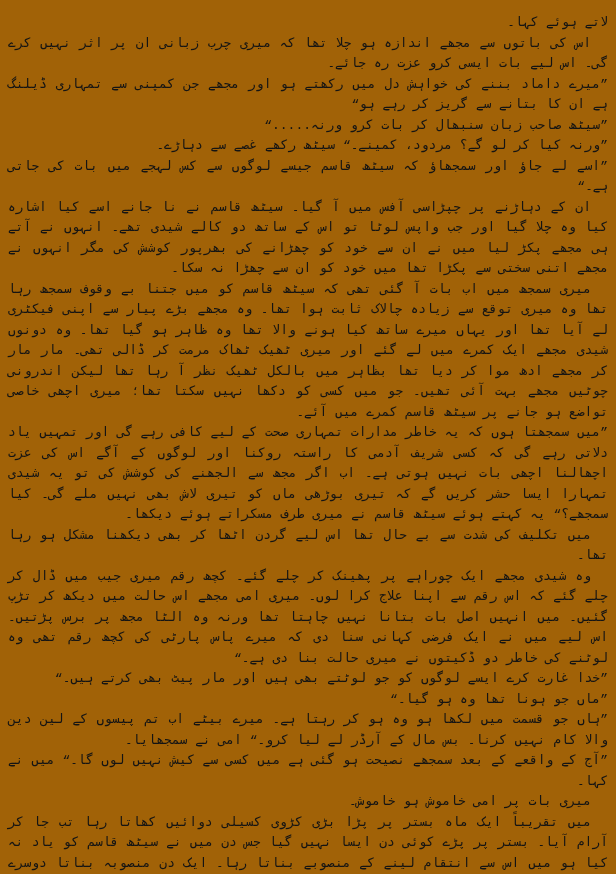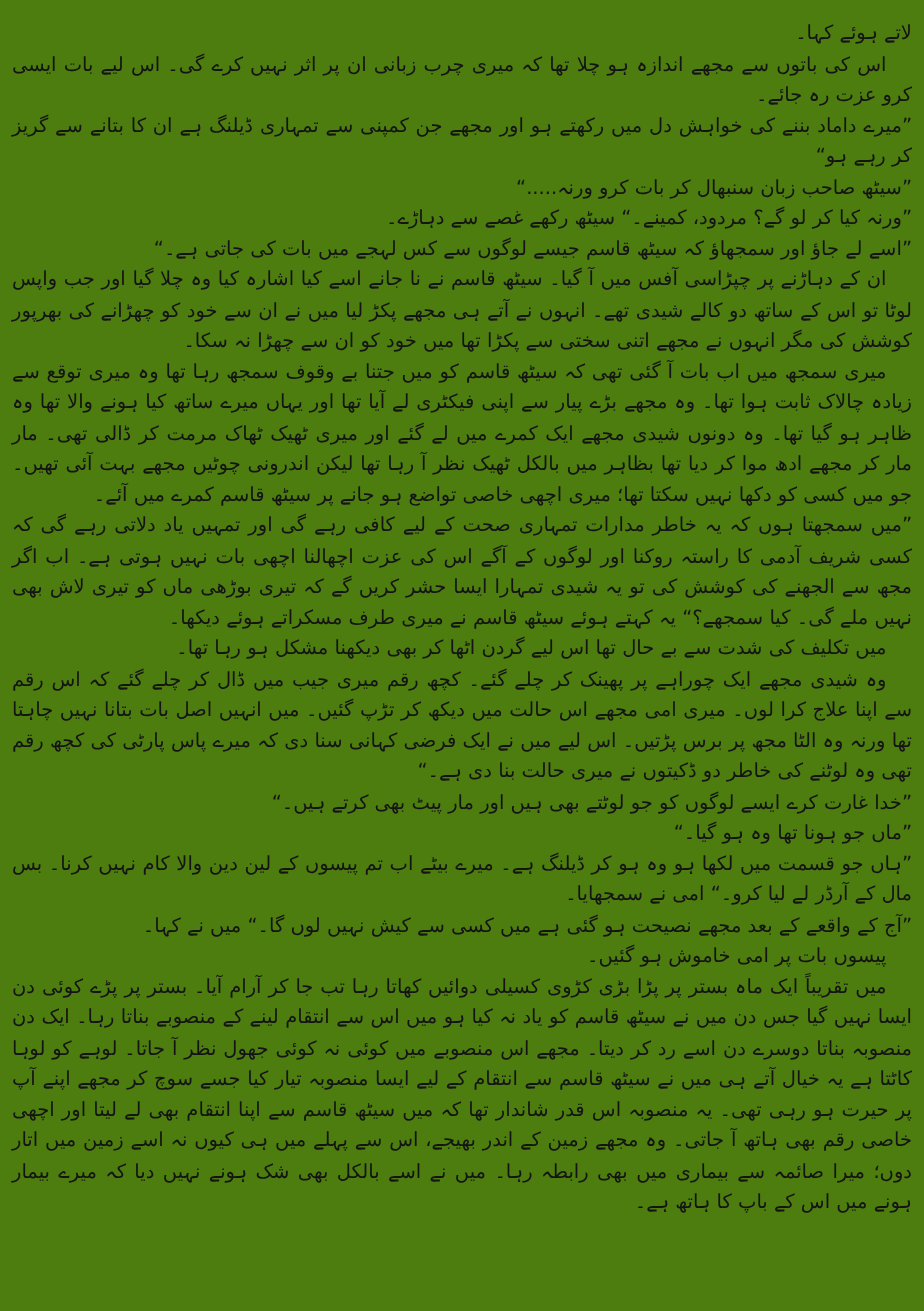--- a/index.html
+++ b/index.html
@@ -11,21 +11,22 @@
     height: 874px;
     overflow: hidden;
     background: #ffffff;
     font-family: "DejaVu Sans", sans-serif;
   }
   .book-page {
     box-sizing: border-box;
     width: 616px;
     height: 874px;
     padding: 13px 8px 10px 8px;
-    background: #4d7c0f;
+    background: #a16207;
+    font-family: Liberation Mono, monospace;
   }
   .text-column {
     direction: rtl;
     color: #141414;
     font-size: 13px;
     line-height: 20.5px;
     text-align: justify;
     -webkit-font-smoothing: antialiased;
   }
   .text-column p {
@@ -65,21 +66,21 @@
 
       <p class="para indent">میں تکلیف کی شدت سے بے حال تھا اس لیے گردن اٹھا کر بھی دیکھنا مشکل ہو رہا تھا۔</p>
 
 
       <p class="para indent">وہ شیدی مجھے ایک چوراہے پر پھینک کر چلے گئے۔ کچھ رقم میری جیب میں ڈال کر چلے گئے کہ اس رقم سے اپنا علاج کرا لوں۔ میری امی مجھے اس حالت میں دیکھ کر تڑپ گئیں۔ میں انہیں اصل بات بتانا نہیں چاہتا تھا ورنہ وہ الٹا مجھ پر برس پڑتیں۔ اس لیے میں نے ایک فرضی کہانی سنا دی کہ میرے پاس پارٹی کی کچھ رقم تھی وہ لوٹنے کی خاطر دو ڈکیتوں نے میری حالت بنا دی ہے۔“</p>
 
       <p class="para">”خدا غارت کرے ایسے لوگوں کو جو لوٹتے بھی ہیں اور مار پیٹ بھی کرتے ہیں۔“</p>
 
       <p class="para">”ماں جو ہونا تھا وہ ہو گیا۔“</p>
 
-      <p class="para">”ہاں جو قسمت میں لکھا ہو وہ ہو کر ڈیلنگ ہے۔ میرے بیٹے اب تم پیسوں کے لین دین والا کام نہیں کرنا۔ بس مال کے آرڈر لے لیا کرو۔“ امی نے سمجھایا۔</p>
+      <p class="para">”ہاں جو قسمت میں لکھا ہو وہ ہو کر رہتا ہے۔ میرے بیٹے اب تم پیسوں کے لین دین والا کام نہیں کرنا۔ بس مال کے آرڈر لے لیا کرو۔“ امی نے سمجھایا۔</p>
 
-      <p class="para">”آج کے واقعے کے بعد مجھے نصیحت ہو گئی ہے میں کسی سے کیش نہیں لوں گا۔“ میں نے کہا۔</p>
+      <p class="para">”آج کے واقعے کے بعد سمجھے نصیحت ہو گئی ہے میں کسی سے کیش نہیں لوں گا۔“ میں نے کہا۔</p>
 
-      <p class="para indent">پیسوں بات پر امی خاموش ہو گئیں۔</p>
+      <p class="para indent">میری بات پر امی خاموش ہو خاموش۔</p>
 
       <p class="para indent">میں تقریباً ایک ماہ بستر پر پڑا بڑی کڑوی کسیلی دوائیں کھاتا رہا تب جا کر آرام آیا۔ بستر پر پڑے کوئی دن ایسا نہیں گیا جس دن میں نے سیٹھ قاسم کو یاد نہ کیا ہو میں اس سے انتقام لینے کے منصوبے بناتا رہا۔ ایک دن منصوبہ بناتا دوسرے دن اسے رد کر دیتا۔ مجھے اس منصوبے میں کوئی نہ کوئی جھول نظر آ جاتا۔ لوہے کو لوہا کاٹتا ہے یہ خیال آتے ہی میں نے سیٹھ قاسم سے انتقام کے لیے ایسا منصوبہ تیار کیا جسے سوچ کر مجھے اپنے آپ پر حیرت ہو رہی تھی۔ یہ منصوبہ اس قدر شاندار تھا کہ میں سیٹھ قاسم سے اپنا انتقام بھی لے لیتا اور اچھی خاصی رقم بھی ہاتھ آ جاتی۔ وہ مجھے زمین کے اندر بھیجے، اس سے پہلے میں ہی کیوں نہ اسے زمین میں اتار دوں؛ میرا صائمہ سے بیماری میں بھی رابطہ رہا۔ میں نے اسے بالکل بھی شک ہونے نہیں دیا کہ میرے بیمار ہونے میں اس کے باپ کا ہاتھ ہے۔</p>
     </div>
 </div>
 
 </body></html>

